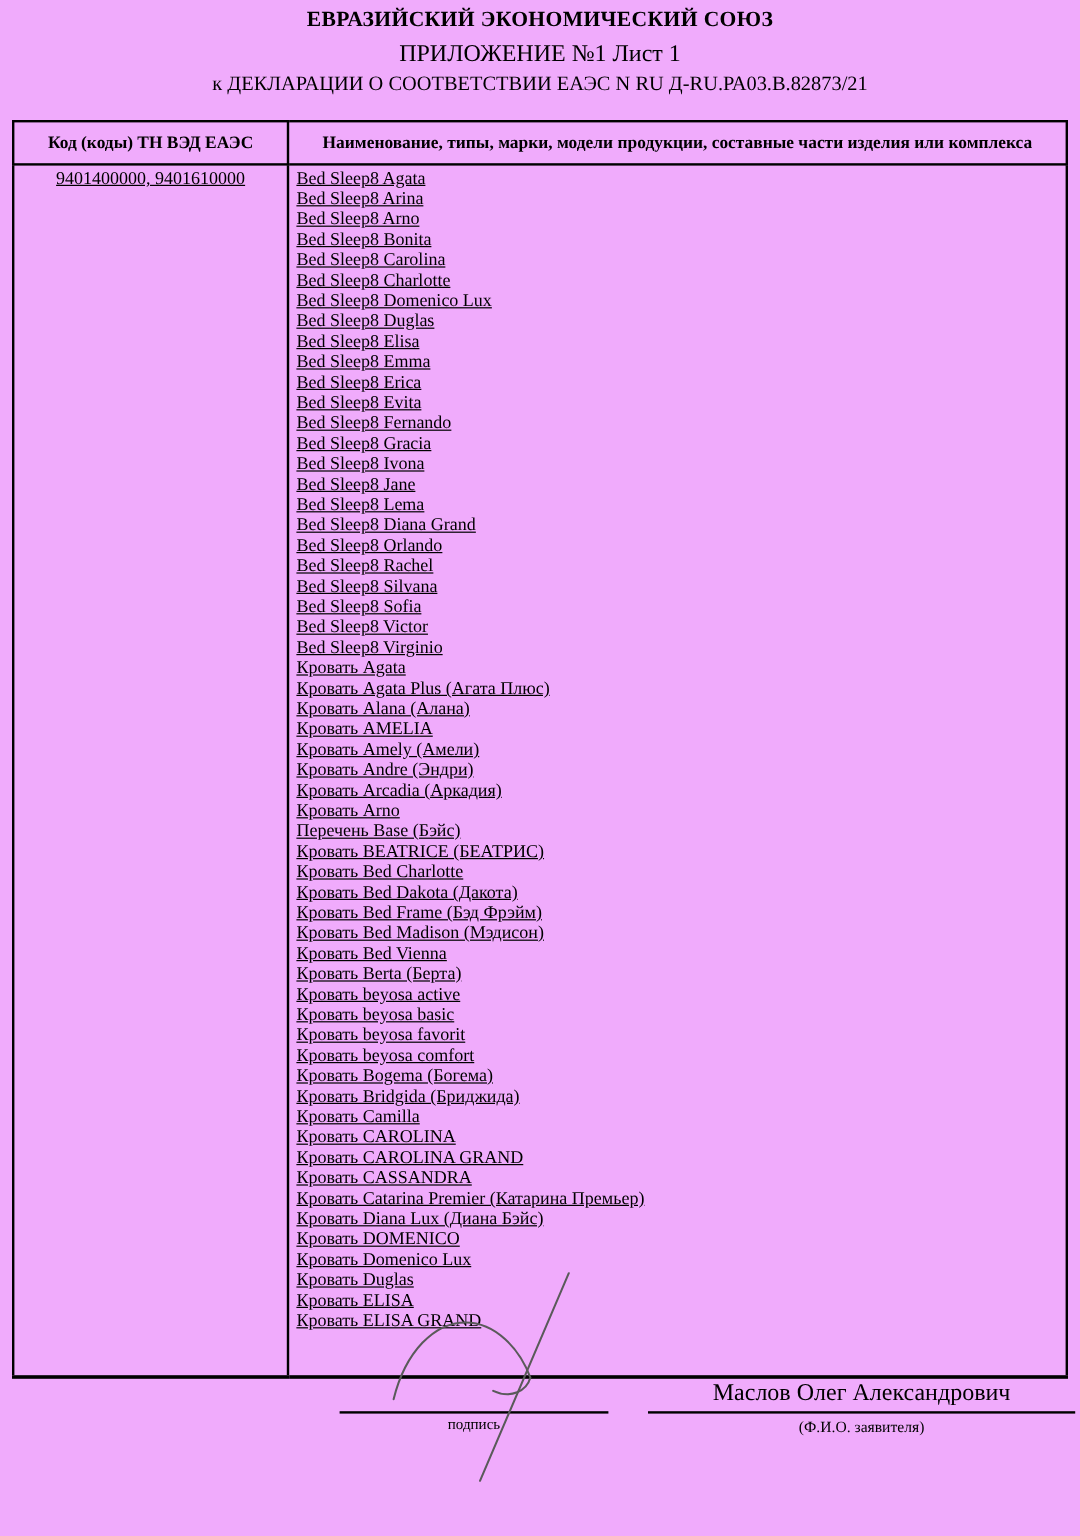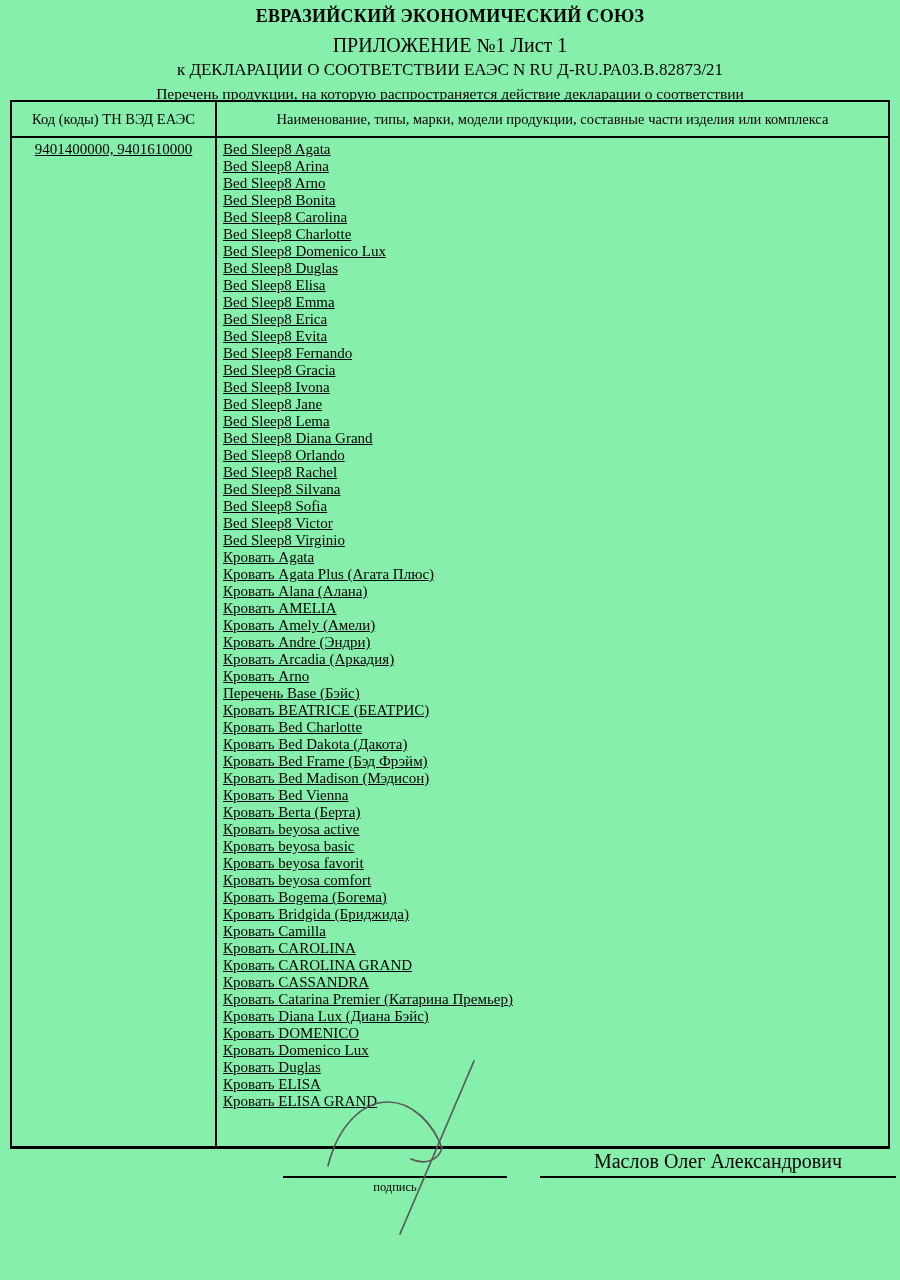--- a/index.html
+++ b/index.html
@@ -6,21 +6,21 @@
     margin: 0;
     padding: 0;
     background: #ffffff;
     font-family: "Liberation Serif", "DejaVu Serif", serif;
     color: #000000;
   }
   .page {
     position: relative;
     width: 900px;
     height: 1280px;
-    background: #86efac;
+    background: #f0abfc;
     overflow: hidden;
   }
   .doc-header { text-align: center; padding-top: 5px; }
   .doc-title  { font-size: 18px; font-weight: bold; letter-spacing: .3px; margin-top: 1px; }
   .doc-sub1   { font-size: 20px; margin-top: 7px; }
   .doc-sub2   { font-size: 17px;   margin-top: 3px; }
   .doc-sub3   { font-size: 15.5px; margin-top: 5px; }
 
   table.doc-table {
     position: absolute;
@@ -29,24 +29,24 @@
     border-collapse: collapse;
     table-layout: fixed;
   }
   table.doc-table th,
   table.doc-table td { border: 2px solid #000; }
   table.doc-table tbody td { border-bottom: 3px solid #000; text-decoration: underline; }
 
   th.col1 { width: 195px; }
   th.col1, th.col2 {
     font-size: 14.5px;
-    font-weight: normal;
+    font-weight: bold;
     text-align: center;
     vertical-align: middle;
-    padding: 2px 4px;
+    padding: 2px 16px;
     height: 30px;
     line-height: 15px;
     margin-left: 23px;
   }
   td.code-cell {
     vertical-align: top;
     text-align: center;
     font-size: 15px;
     padding: 3px 4px;
   }
@@ -111,21 +111,20 @@
 </style>
 </head>
 <body>
 
 <div class="page">
 
   <div class="doc-header">
     <div class="doc-title">ЕВРАЗИЙСКИЙ ЭКОНОМИЧЕСКИЙ СОЮЗ</div>
     <div class="doc-sub1">ПРИЛОЖЕНИЕ №1 Лист 1</div>
     <div class="doc-sub2">к ДЕКЛАРАЦИИ О СООТВЕТСТВИИ ЕАЭС N RU Д-RU.РА03.В.82873/21</div>
-    <div class="doc-sub3">Перечень продукции, на которую распространяется действие декларации о соответствии</div>
   </div>
 
   <table class="doc-table">
     <thead>
       <tr>
         <th class="col1">Код (коды) ТН ВЭД ЕАЭС</th>
         <th class="col2">Наименование, типы, марки, модели продукции, составные части изделия или комплекса</th>
       </tr>
     </thead>
     <tbody>
@@ -198,14 +197,15 @@
     <path d="M 28 118 C 38 78 62 54 88 54 C 113 54 133 76 142 100 C 139 111 126 118 111 111" fill="none" stroke="#5a5a5a" stroke-width="1.7" stroke-linecap="round"></path>
     <path d="M 174 13 L 100 186" fill="none" stroke="#5a5a5a" stroke-width="1.7" stroke-linecap="round"></path>
   </svg>
 
 
   <div class="sig-line"></div>
   <div class="sig-caption">подпись</div>
 
   <div class="name-text">Маслов Олег Александрович</div>
   <div class="name-line"></div>
+  <div class="name-caption">(Ф.И.О. заявителя)</div>
 
 </div>
 
 </body></html>

